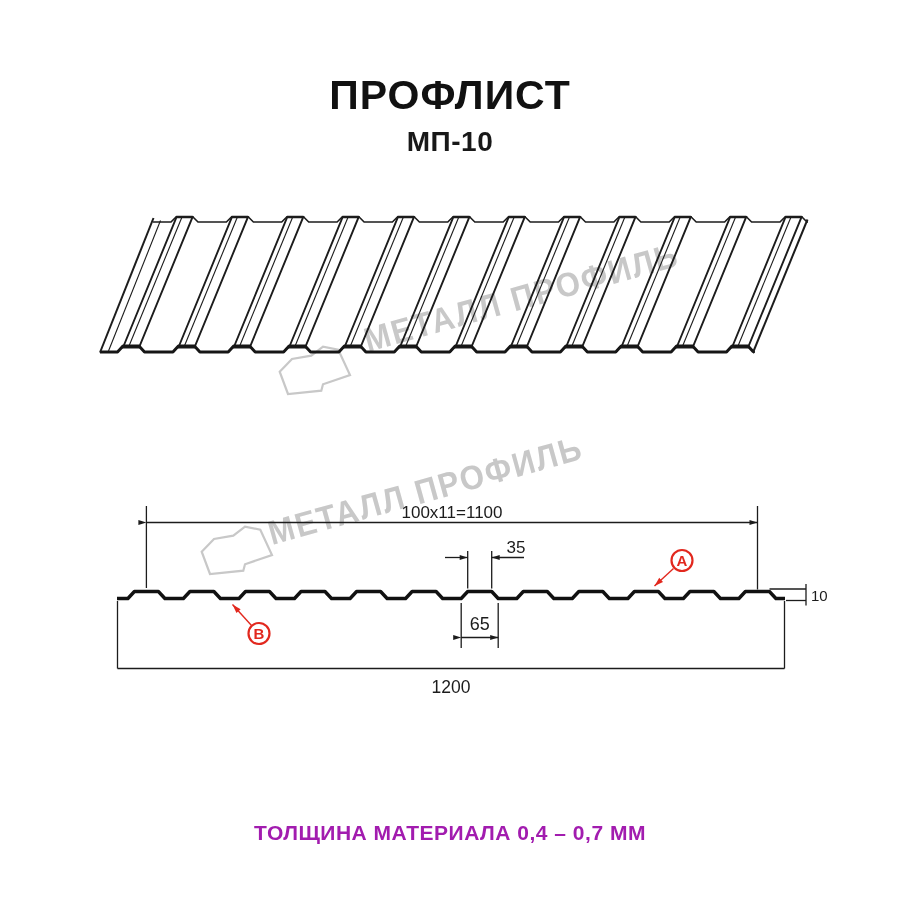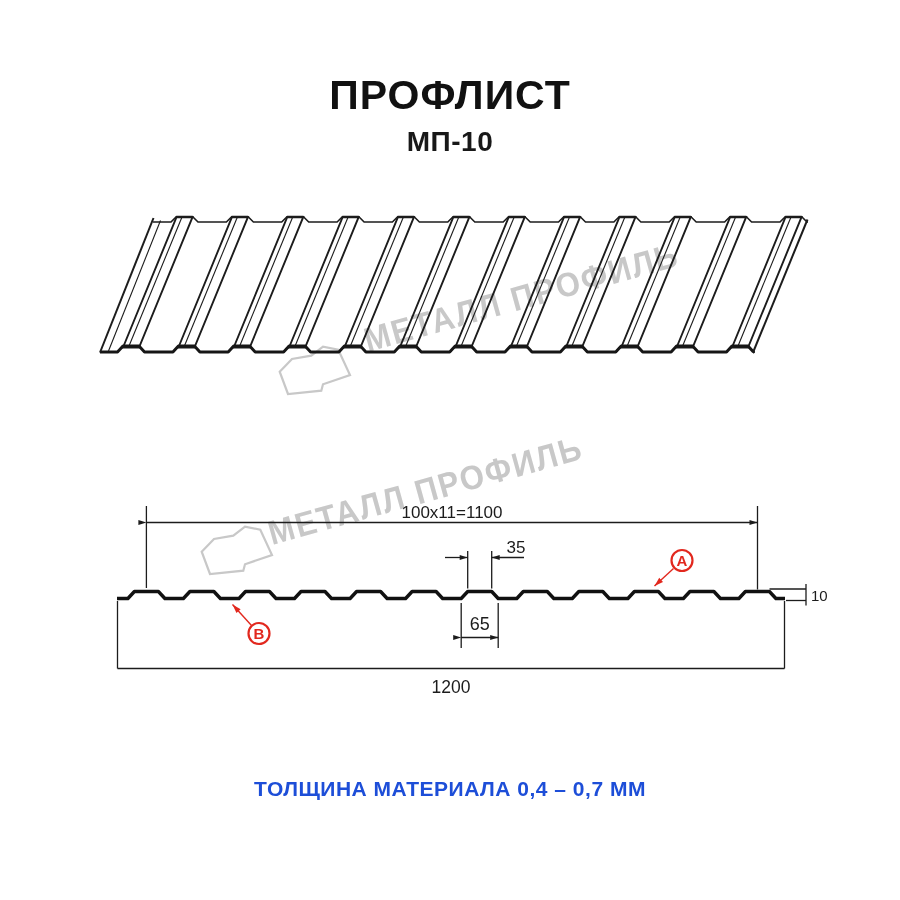--- a/index.html
+++ b/index.html
@@ -2,22 +2,22 @@
 <html><head>
 <meta charset="utf-8">
 <style>
   html,body{margin:0;padding:0;background:#ffffff;}
   .page{position:relative;width:900px;height:900px;background:#ffffff;overflow:hidden;
         font-family:"Liberation Sans", sans-serif;padding-left:33px;}
   .title{position:absolute;top:72px;left:0;width:900px;text-align:center;
          font-size:41px;font-weight:700;letter-spacing:1px;color:#111111;}
   .subtitle{position:absolute;top:126px;left:0;width:900px;text-align:center;
          font-size:28px;font-weight:600;letter-spacing:0.5px;color:#181818;}
-  .caption{position:absolute;top:777px;left:0;width:900px;text-align:center;
-         font-size:21px;font-weight:600;letter-spacing:0.5px;color:#1d4ed8;}
+  .caption{position:absolute;top:821px;left:0;width:900px;text-align:center;
+         font-size:21px;font-weight:600;letter-spacing:0.5px;color:#a21caf;}
   svg.drawing{position:absolute;left:0;top:0;}
   .rib-body{fill:none;stroke:#1c1c1c;stroke-width:1.9;}
   .rib-inner{stroke:#1c1c1c;stroke-width:1.1;}
   .edge-thick{stroke:#161616;stroke-width:3;fill:none;stroke-linejoin:round;}
   .edge-thin{stroke:#1c1c1c;stroke-width:1.6;fill:none;stroke-linejoin:round;}
   .edge-side{stroke:#1c1c1c;stroke-width:2;}
   .profile-thick{stroke:#111111;stroke-width:3.4;fill:none;stroke-linejoin:round;}
   .dim{stroke:#1c1c1c;stroke-width:1.3;fill:none;}
   .dim-label{fill:#1c1c1c;font-family:"Liberation Sans",sans-serif;}
   .arrow-black{fill:#1c1c1c;}

